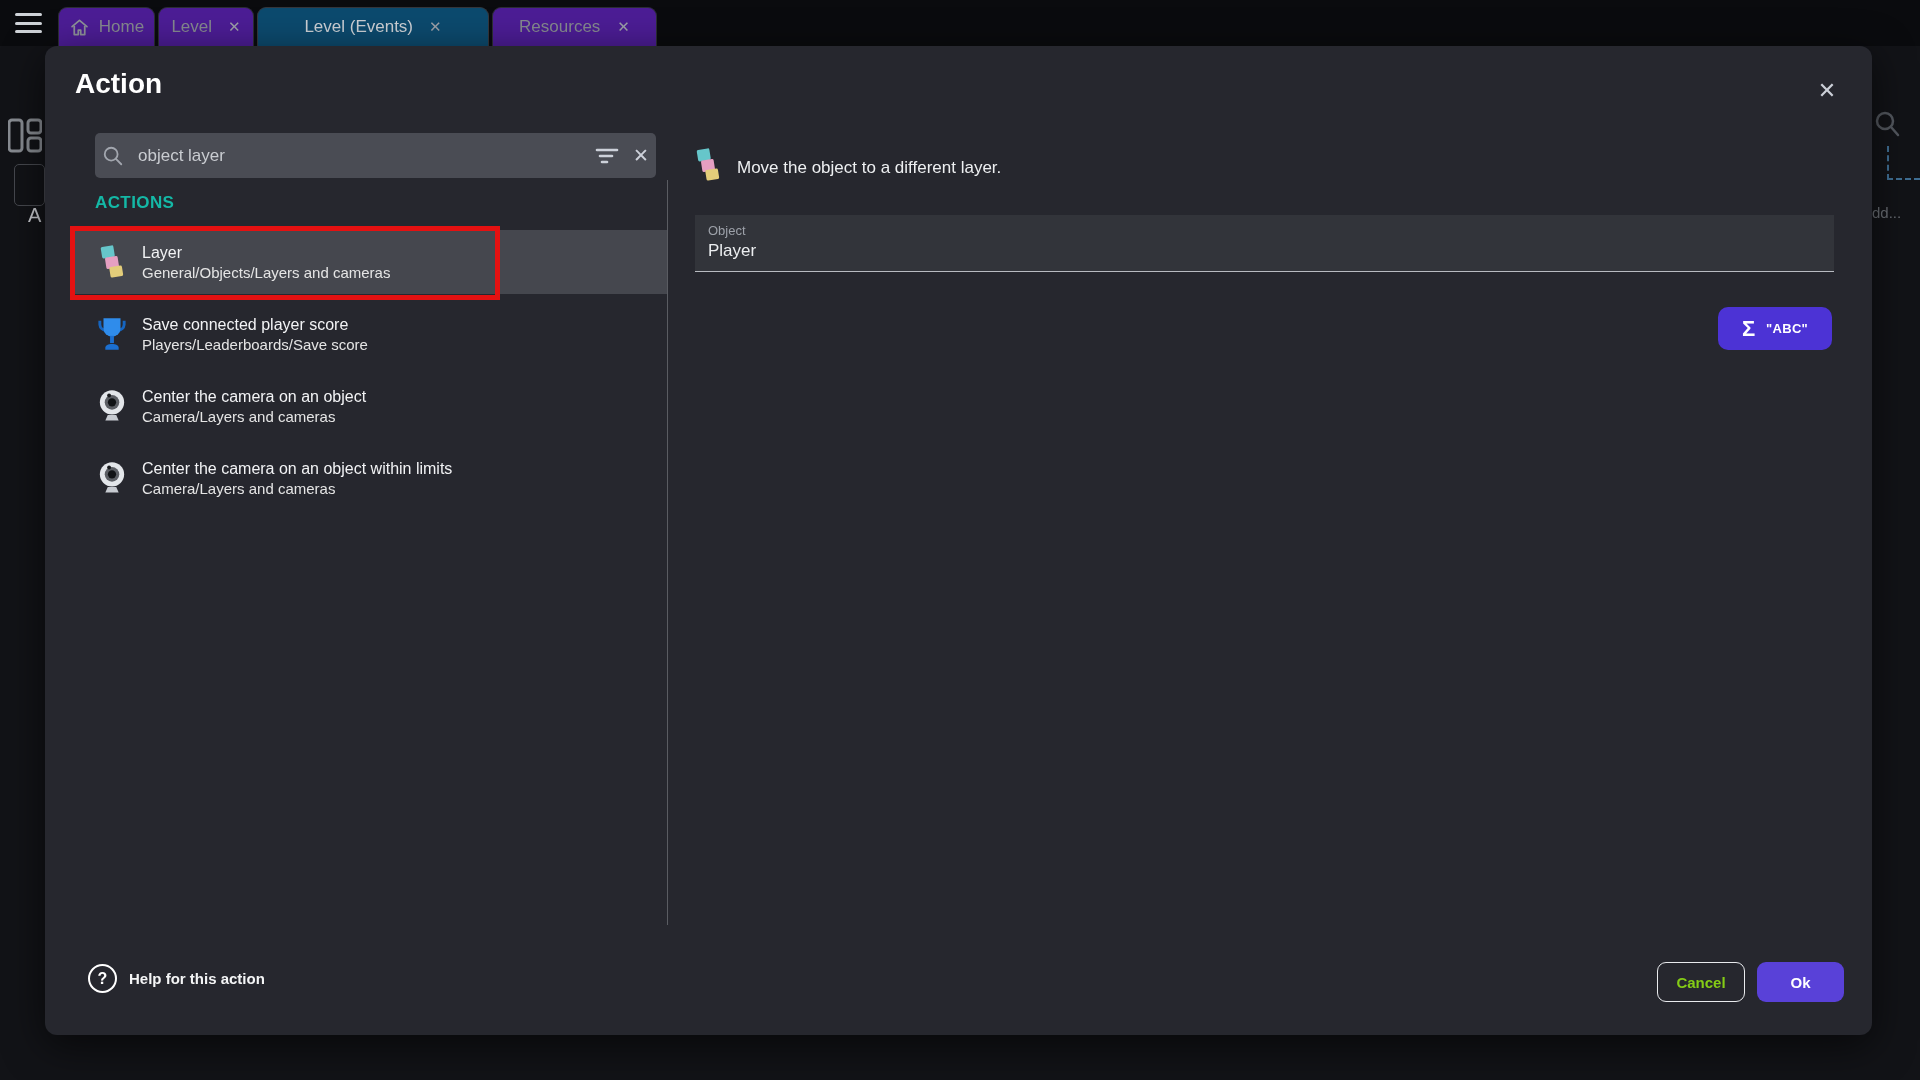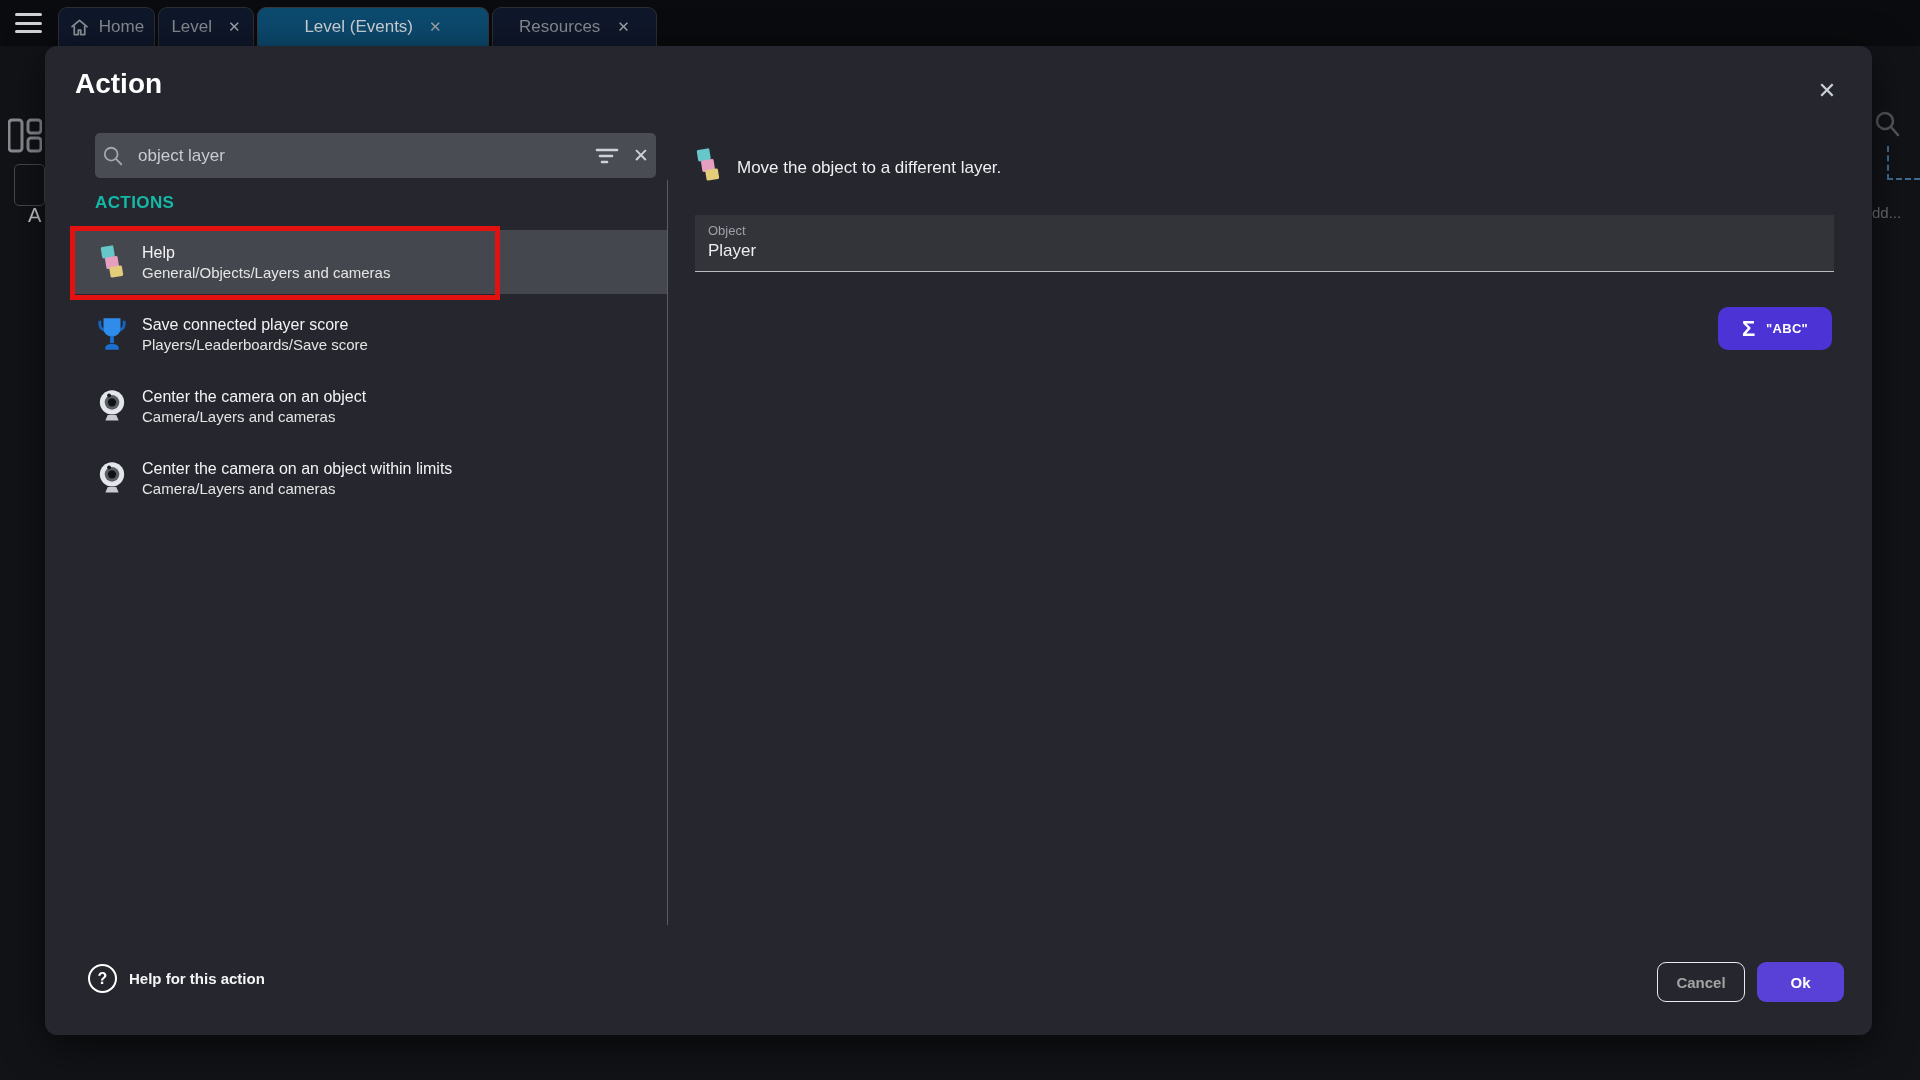--- a/index.html
+++ b/index.html
@@ -9,21 +9,21 @@
     background:#121317;
     position:relative;
     color:#e8eaec;
   }
 
   
   .topbar { position:absolute; top:0; left:0; width:1920px; height:46px; background:#0a0b0e; }
   .hamburger { position:absolute; left:15px; top:13px; width:27px; height:20px; display:flex; flex-direction:column; justify-content:space-between; cursor:pointer; }
   .hamburger span { display:block; height:3px; border-radius:2px; background:#cfd3d8; }
   .tabs { position:absolute; left:58px; bottom:0; display:flex; align-items:flex-end; gap:3px; }
-  .tab { height:39px; border-radius:9px 9px 0 0; background:#0f172a; border:1px solid #2c2e34; border-bottom:none;
+  .tab { height:39px; border-radius:9px 9px 0 0; background:#4c1d95; border:1px solid #2c2e34; border-bottom:none;
          display:flex; align-items:center; justify-content:center; gap:16px; font-size:17px; color:#85898f; cursor:pointer; }
   .tab.active { background:#0c4a6e; border-color:#35373d; color:#ccd0d5; }
   .tab .tab-close { font-size:15px; color:#9da1a8; }
   .tab-home { min-width:97px; gap:9px; }
   .tab-level { min-width:96px; }
   .tab-levelevents { min-width:232px; }
   .tab-resources { min-width:165px;gap:17px; }
 
   
   .bg-main { position:absolute; top:46px; left:0; width:1920px; height:1034px; background:#121317; }
@@ -81,21 +81,21 @@
   .expr-sigma { font-size:22px; font-weight:600; line-height:1; }
   .expr-label { font-size:13px; font-weight:bold; letter-spacing:.3px; }
 
   
   .help-btn { position:absolute; left:43px; top:918px; display:flex; align-items:center; gap:12px; cursor:pointer; }
   .help-circle { width:29px; height:29px; border:2.5px solid #ffffff; border-radius:50%; display:flex; align-items:center; justify-content:center;
                  font-size:16px; font-weight:bold; color:#ffffff; }
   .help-label { font-size:15px; font-weight:bold; color:#f4f5f6; }
 
   .btn-cancel { position:absolute; left:1612px; top:916px; width:88px; height:40px; background:transparent; border:1px solid #e9ebee; border-radius:9px;
-                color:#a3a3a3; font-size:15px; font-weight:bold; font-family:"Liberation Sans",sans-serif; cursor:pointer; }
+                color:#84cc16; font-size:15px; font-weight:bold; font-family:"Liberation Sans",sans-serif; cursor:pointer; }
   .btn-ok { position:absolute; left:1712px; top:916px; width:87px; height:40px; background:#5941d8; border:none; border-radius:9px;
             color:#ffffff; font-size:15px; font-weight:bold; font-family:"Liberation Sans",sans-serif; cursor:pointer; }
 
   svg { display:block; }
 </style>
 </head>
 <body>
 
 <div class="bg-main">
   <svg class="bg-left-icon" width="34" height="36" viewBox="0 0 34 36">
@@ -164,21 +164,21 @@
   <div class="section-label">ACTIONS</div>
 
   <div class="action-list">
     <div class="action-row selected">
       <svg class="a-icon" viewBox="0 0 26 32">
         <rect x="3" y="1" width="12" height="11" rx="1.5" transform="rotate(-9 9 6.5)" fill="#66c6ca"></rect>
         <rect x="7" y="11" width="12" height="11" rx="1.5" transform="rotate(-9 13 16.5)" fill="#e59fc1"></rect>
         <rect x="11" y="20" width="12" height="10" rx="1.5" transform="rotate(-9 17 25)" fill="#e3cd7a"></rect>
       </svg>
       <div>
-        <div class="a-title">Help</div>
+        <div class="a-title">Layer</div>
         <div class="a-path">General/Objects/Layers and cameras</div>
       </div>
     </div>
     <div class="action-row">
       <svg class="a-icon" viewBox="0 0 24 28">
         <path d="M2 3v3.2A5.2 5.2 0 0 0 7.2 11" fill="none" stroke="#1565c0" stroke-width="2.4"></path>
         <path d="M22 3v3.2A5.2 5.2 0 0 1 16.8 11" fill="none" stroke="#1565c0" stroke-width="2.4"></path>
         <path d="M5 1h14v8.2a7 7 0 0 1-14 0z" fill="#2f8ceb"></path>
         <rect x="10.4" y="15.5" width="3.2" height="6" fill="#1b6fd0"></rect>
         <path d="M6.5 25.4c0-2.1 2.4-3.2 5.5-3.2s5.5 1.1 5.5 3.2V27h-11z" fill="#1b6fd0"></path>

